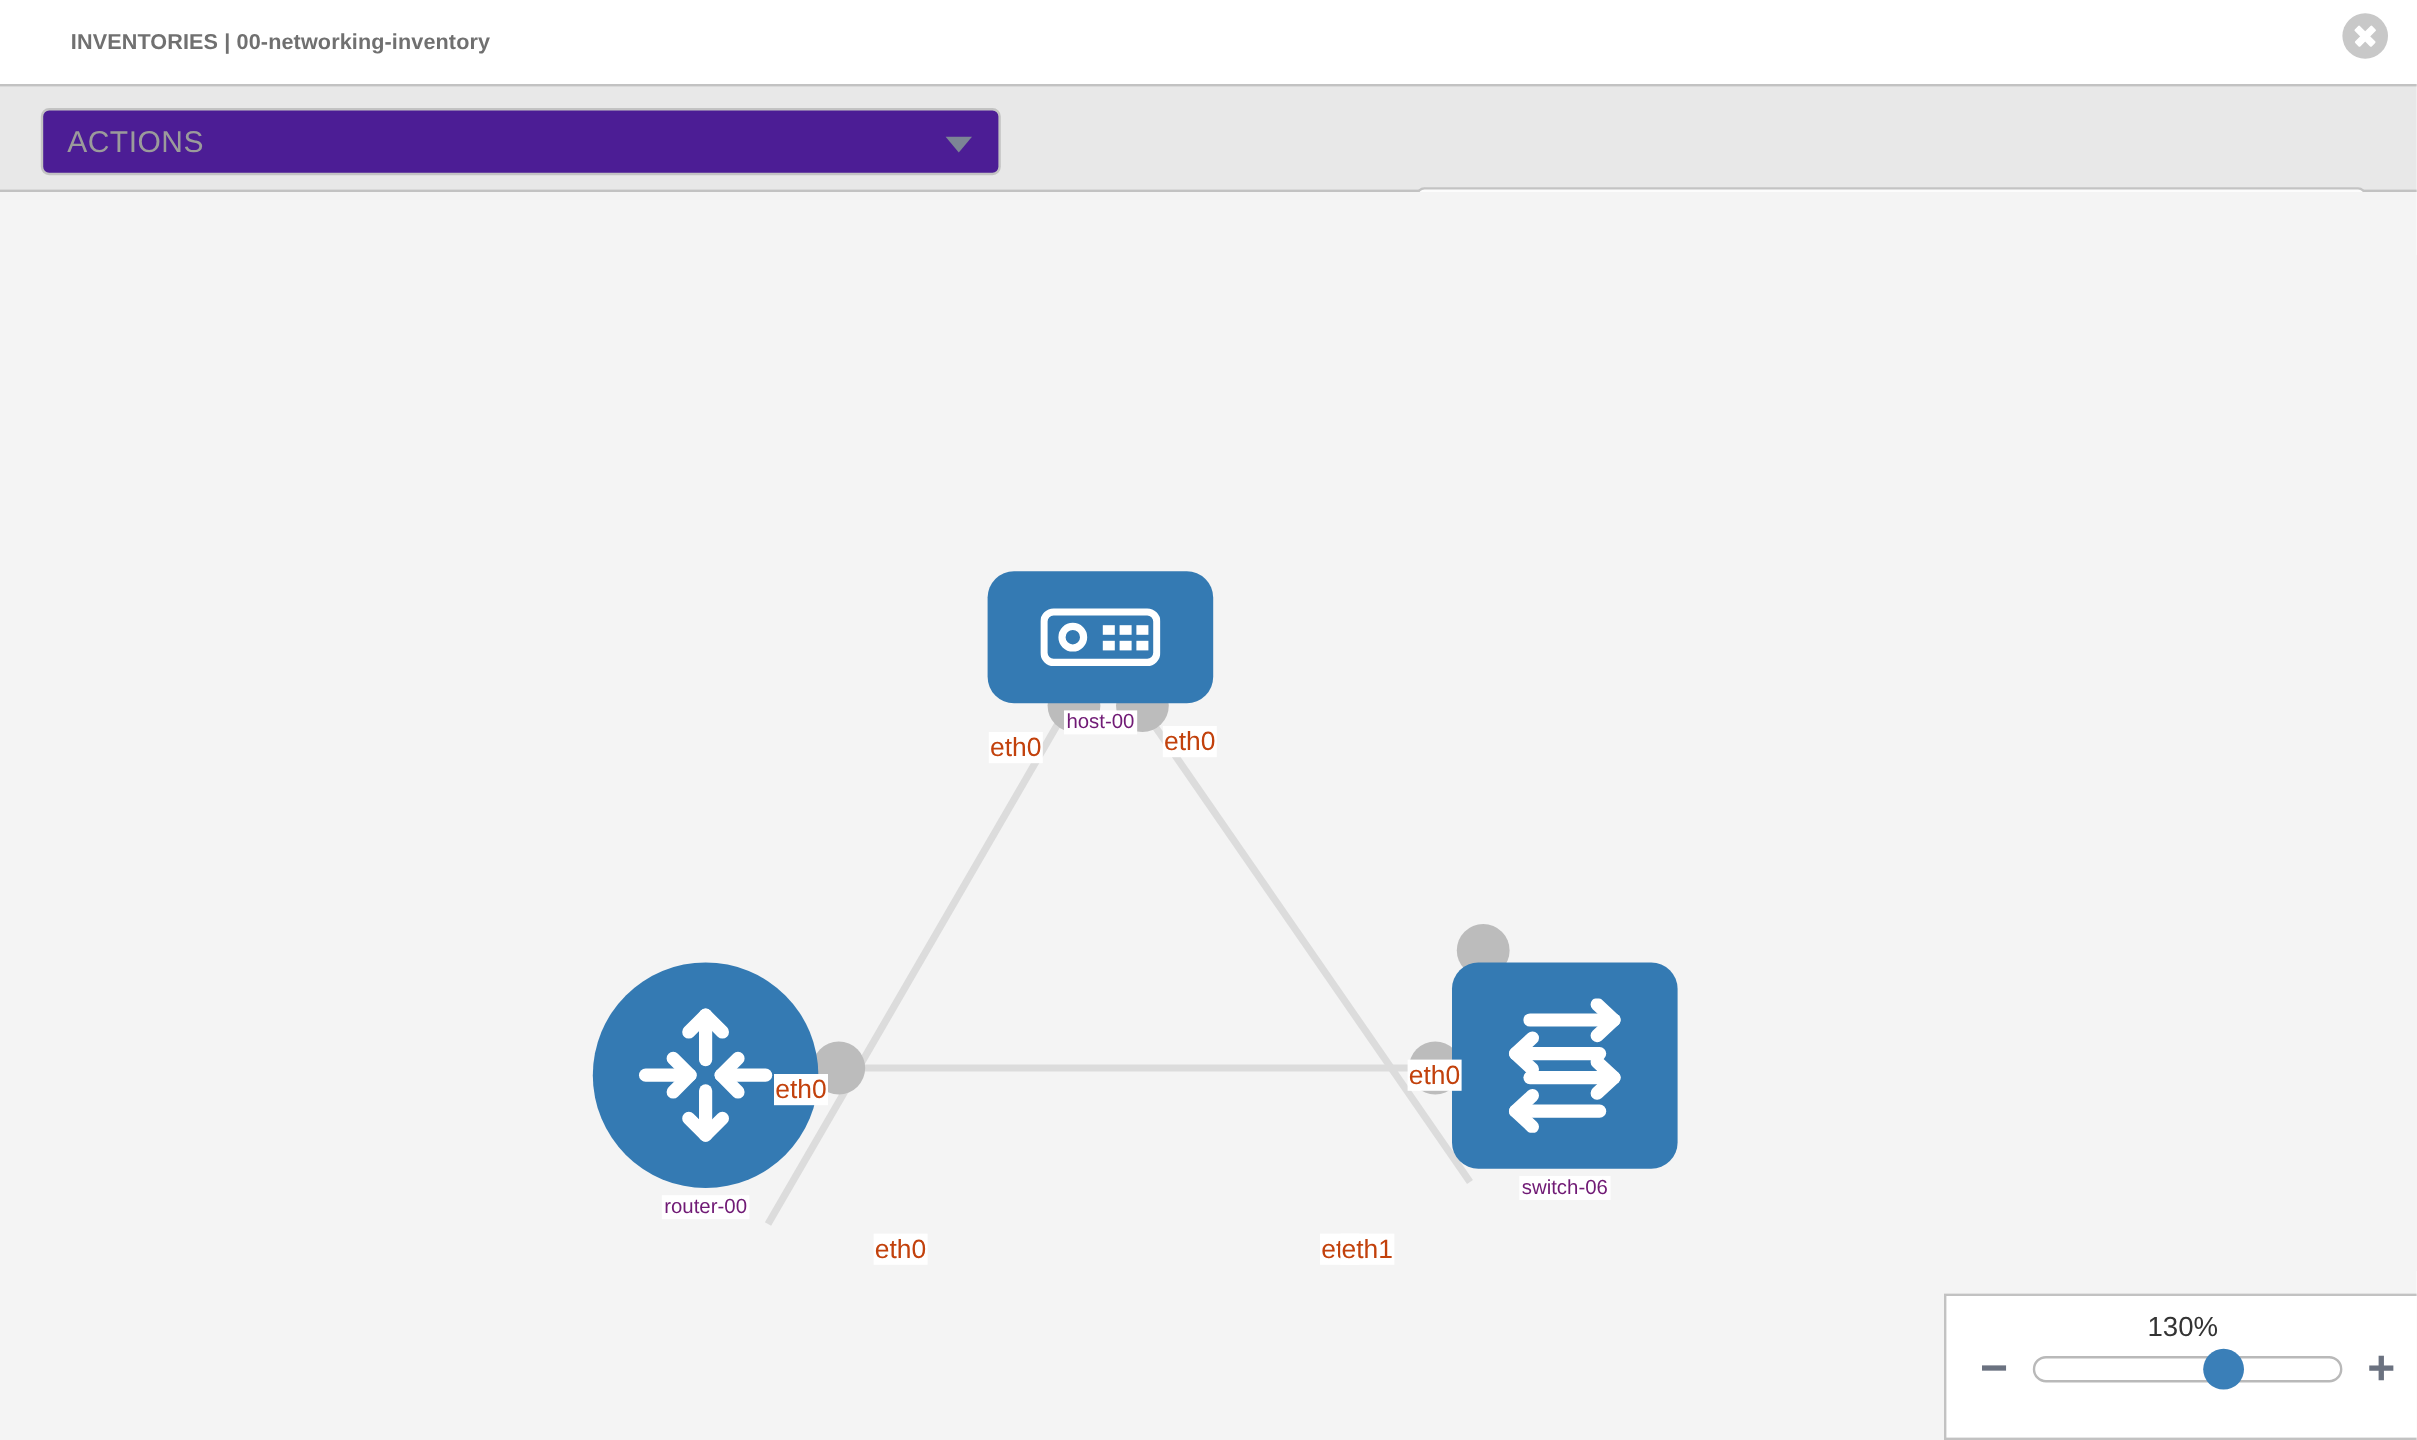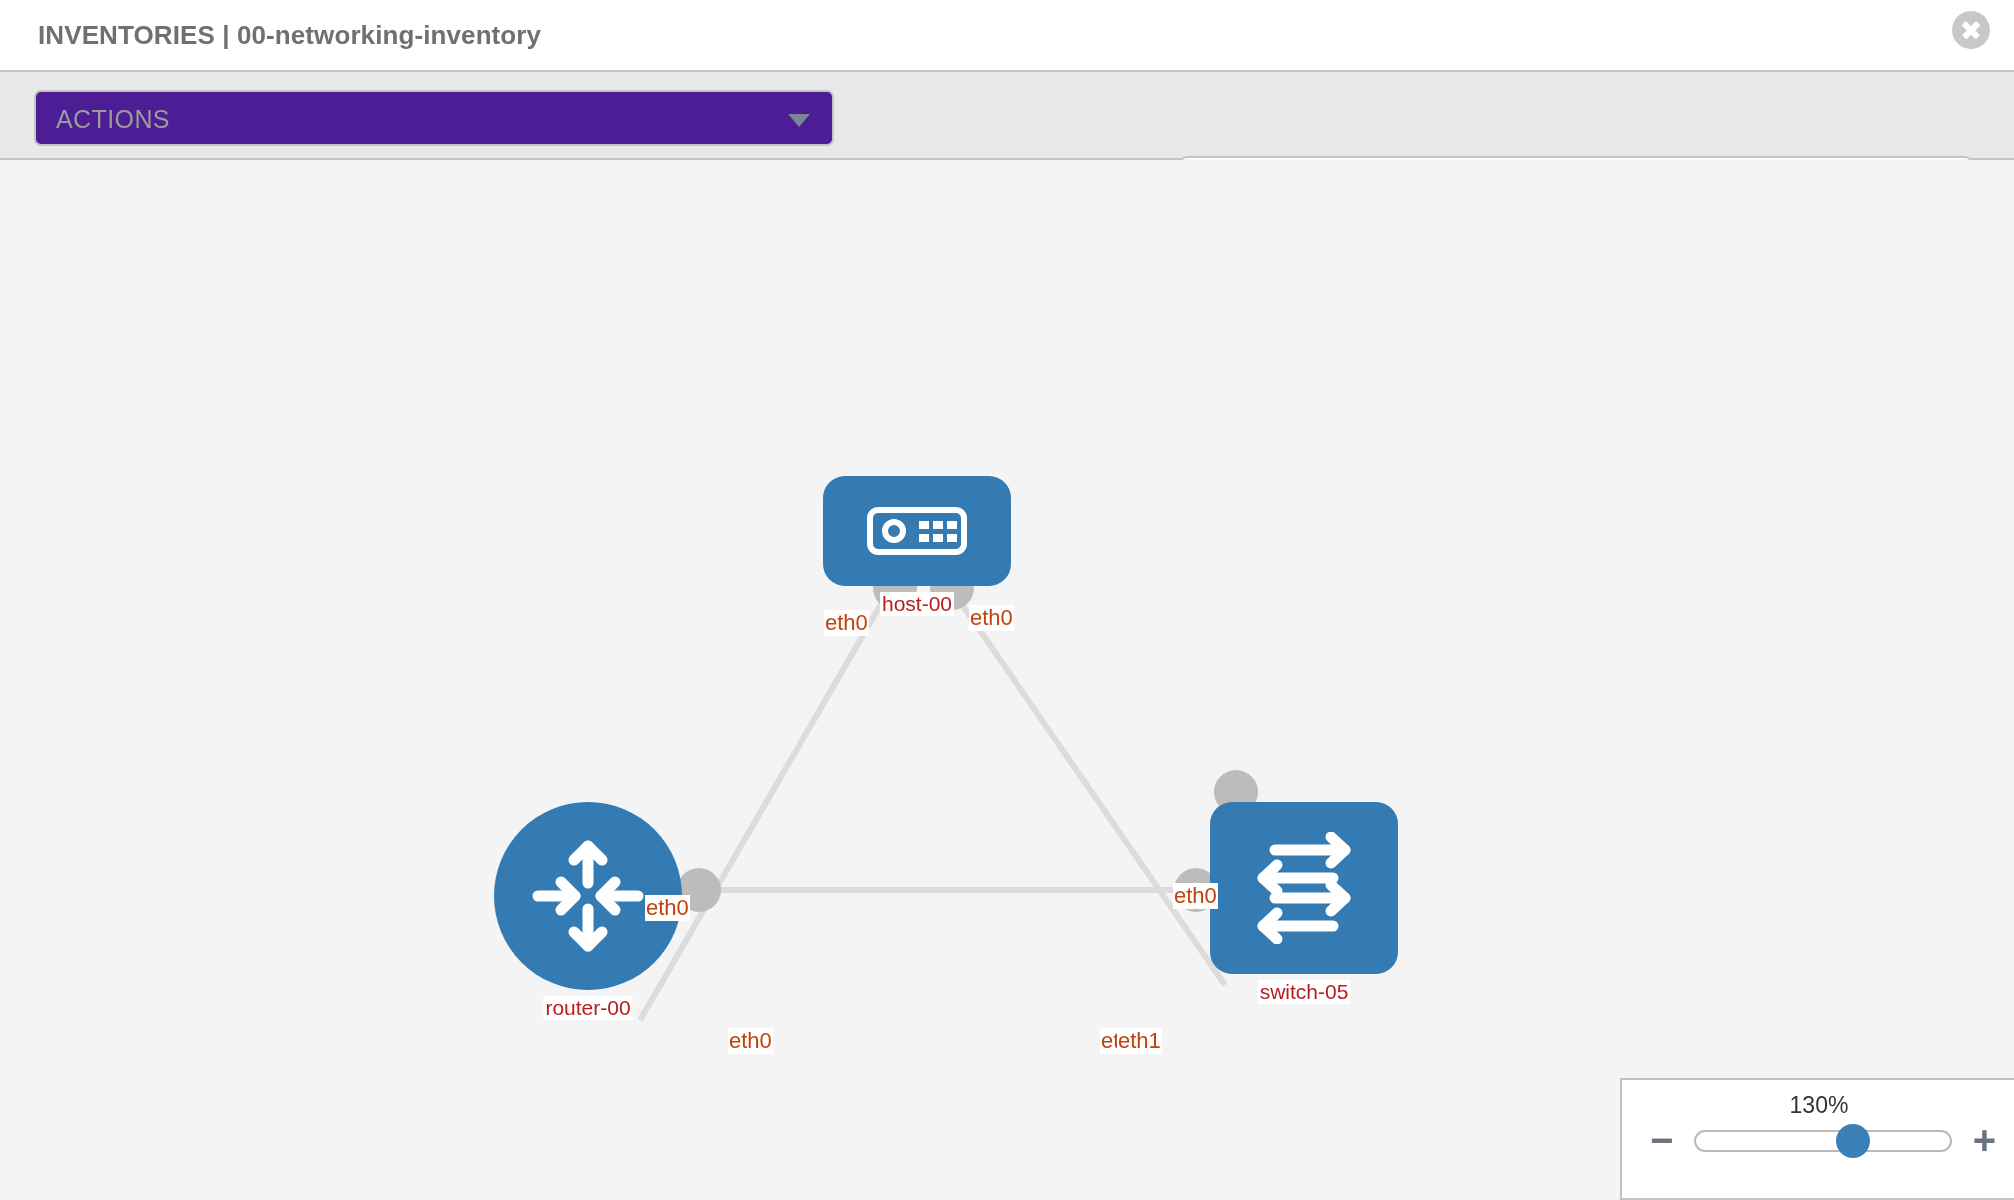--- a/index.html
+++ b/index.html
@@ -13,22 +13,22 @@
   #app { position: relative; width: 2014px; height: 1200px; }
 
   
   .header {
     position: absolute; left: 0; top: 0;
     width: 2014px; height: 70px;
     background: #ffffff;
     display: flex; align-items: center;
   }
   .page-title {
-    margin-left: 38px;
-    font-size: 26px;
+    margin-left: 59px;
+    font-size: 18px;
     font-weight: bold;
     color: #707070;
     letter-spacing: 0.1px;
     white-space: nowrap;
   }
   .close-btn {
     position: absolute; right: 24px; top: 11px;
     width: 38px; height: 38px; border-radius: 50%;
     background: #c8c8c8;
     cursor: pointer;
@@ -107,22 +107,22 @@
     position: absolute; left: 0; top: 0;
     background: #347ab3;
     display: flex; align-items: center; justify-content: center;
     cursor: pointer;
   }
   .node-shape.rounded { border-radius: 22px; }
   .node-shape.circle  { border-radius: 50%; }
 
   .node-label {
     position: absolute;
-    font-size: 21px;
-    color: #b91c1c;
+    font-size: 17px;
+    color: #701a75;
     background: #ffffff;
     white-space: nowrap;
     padding: 0 2px;
     transform: translateX(-50%);
   }
 
   .endpoint {
     position: absolute;
     width: 44px; height: 44px;
     border-radius: 50%;
@@ -271,21 +271,21 @@
             <polyline points="86,5 100,18 86,31"></polyline>
             <line x1="88" y1="46" x2="18" y2="46"></line>
             <polyline points="32,33 18,46 32,59"></polyline>
             <line x1="30" y1="66" x2="100" y2="66"></line>
             <polyline points="86,53 100,66 86,79"></polyline>
             <line x1="88" y1="94" x2="18" y2="94"></line>
             <polyline points="32,81 18,94 32,107"></polyline>
           </g>
         </svg>
       </div>
-      <div class="node-label" style="left:94px; top:178px;">switch-05</div>
+      <div class="node-label" style="left:94px; top:178px;">switch-06</div>
     </div>
 
     <div class="iface-label" style="left:824px; top:450px;">eth0</div>
     <div class="iface-label" style="left:969px; top:445px;">eth0</div>
     <div class="iface-label" style="left:645px; top:735px;">eth0</div>
     <div class="iface-label" style="left:1173px; top:723px;">eth0</div>
     <div class="iface-label" style="left:728px; top:868px;">eth0</div>
     <div class="iface-label" style="left:1100px; top:868px;">eth</div>
     <div class="iface-label" style="left:1117px; top:868px;">eth1</div>
 

